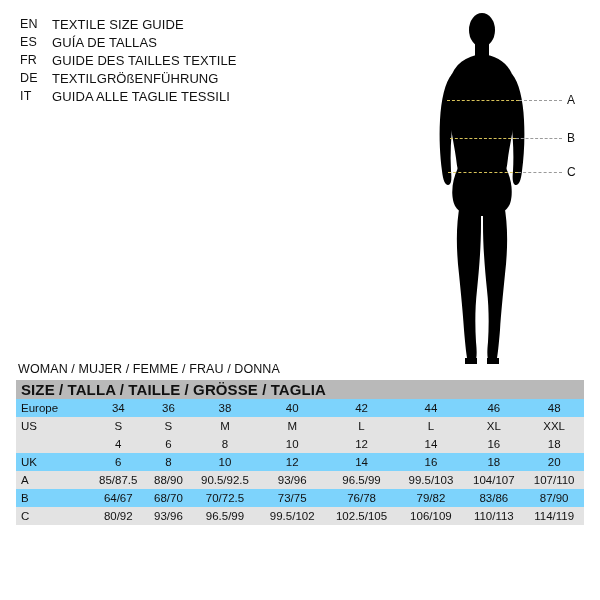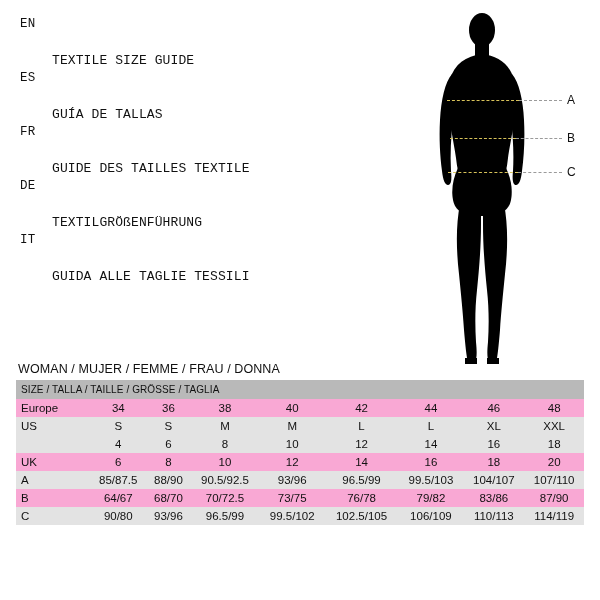--- a/index.html
+++ b/index.html
@@ -22,38 +22,36 @@
 
   
   .lang-block {
     position: absolute;
     left: 20px;
     top: 16px;
     width: 330px;
   }
   .lang-row {
     display: flex;
-    align-items: flex-start;
+    align-items: center;
     line-height: 17px;
     margin-bottom: 1px;
-    font-family: Liberation Mono, monospace;
   }
   .lang-code {
     width: 32px;
     flex: 0 0 32px;
     font-size: 12.5px;
     letter-spacing: 0.2px;
     color: #111;
   }
   .lang-title {
     font-size: 13px;
     letter-spacing: 0.1px;
     color: #111;
     white-space: nowrap;
-    margin-top: 36px;
   }
 
   
   .figure-wrap {
     position: absolute;
     left: 420px;
     top: 8px;
     width: 170px;
     height: 370px;
   }
@@ -98,31 +96,32 @@
     height: 18px;
     text-align: center;
     font-weight: normal;
     color: #111;
     line-height: 14px;
   }
   .size-table tr.head-row td {
     background: #b9b9b9;
     text-align: left;
     padding-left: 5px;
-    font-size: 10px;
+    font-size: 15px;
     letter-spacing: 0.1px;
     height: 19px;
+    font-weight: bold;
   }
   .size-table td.rowlabel {
     text-align: left;
     padding-left: 5px;
     width: 74px;
   }
   .size-table tr.shade td { background: #e3e3e3; }
-  .size-table tr.plain td { background: #f9a8d4; }
+  .size-table tr.plain td { background: #7dd3fc; }
 
   
   .footnotes {
     position: absolute;
     left: 18px;
     top: 541px;
     width: 560px;
   }
   .footnote {
     font-size: 11.5px;
@@ -315,21 +314,21 @@
         <td>70/72.5</td>
         <td>73/75</td>
         <td>76/78</td>
         <td>79/82</td>
         <td>83/86</td>
         <td>87/90</td>
       </tr>
 
       <tr class="shade">
         <td class="rowlabel">C</td>
-        <td>90/80</td>
+        <td>80/92</td>
         <td>93/96</td>
         <td>96.5/99</td>
         <td>99.5/102</td>
         <td>102.5/105</td>
         <td>106/109</td>
         <td>110/113</td>
         <td>114/119</td>
       </tr>
     </tbody>
   </table>

